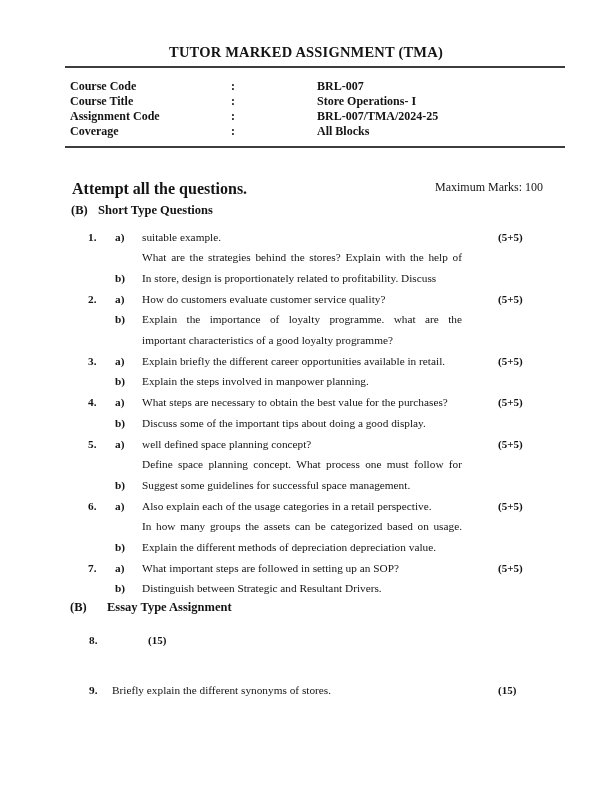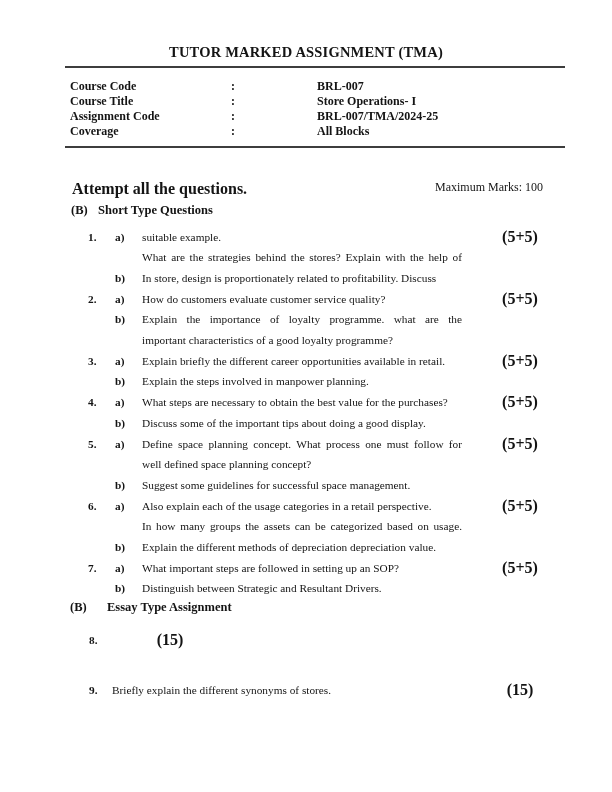--- a/index.html
+++ b/index.html
@@ -26,21 +26,21 @@
   .sh-short .sec-label { width:27px; }
   .sh-essay { top:600px; left:70px; }
   .sh-essay .sec-label { width:37px; }
   .short-questions { position:absolute; top:226.6px; left:0; width:612px; }
   .qrow { display:flex; align-items:flex-start; padding-left:88px; font-size:11.3px; }
   .qnum { width:27px; font-weight:bold; line-height:20.7px; }
   .qletter { width:27px; font-weight:bold; line-height:20.7px; }
   .qtext { width:320px; }
   .line { height:20.7px; line-height:20.7px; white-space:nowrap; }
   .line.just { text-align:justify; text-align-last:justify; }
-  .qmarks { width:44px; margin-left:36px; text-align:center; font-weight:bold; line-height:20.7px; font-size:16px; }
+  .qmarks { width:44px; margin-left:36px; text-align:left; font-weight:bold; line-height:20.7px; font-size:11px; }
   .erow { position:absolute; left:0; width:612px; display:flex; align-items:flex-start; padding-left:89px; font-size:11.3px; }
   .eq8 { top:629.6px; }
   .eq9 { top:679.6px; }
   .enum { width:23px; font-weight:bold; line-height:20.7px; }
   .etext { width:350px; }
 </style>
 </head>
 <body>
 
 <div class="page">
@@ -148,22 +148,22 @@
       <div class="qletter">b)</div>
       <div class="qtext">
         <div class="line">Discuss some of the important tips about doing a good display.</div>
       </div>
     </div>
 
     <div class="qrow">
       <div class="qnum">5.</div>
       <div class="qletter">a)</div>
       <div class="qtext">
+        <div class="line">well defined space planning concept?</div>
         <div class="line just">Define space planning concept. What process one must follow for</div>
-        <div class="line">well defined space planning concept?</div>
       </div>
       <div class="qmarks">(5+5)</div>
     </div>
     <div class="qrow">
       <div class="qnum"></div>
       <div class="qletter">b)</div>
       <div class="qtext">
         <div class="line">Suggest some guidelines for successful space management.</div>
       </div>
     </div>

